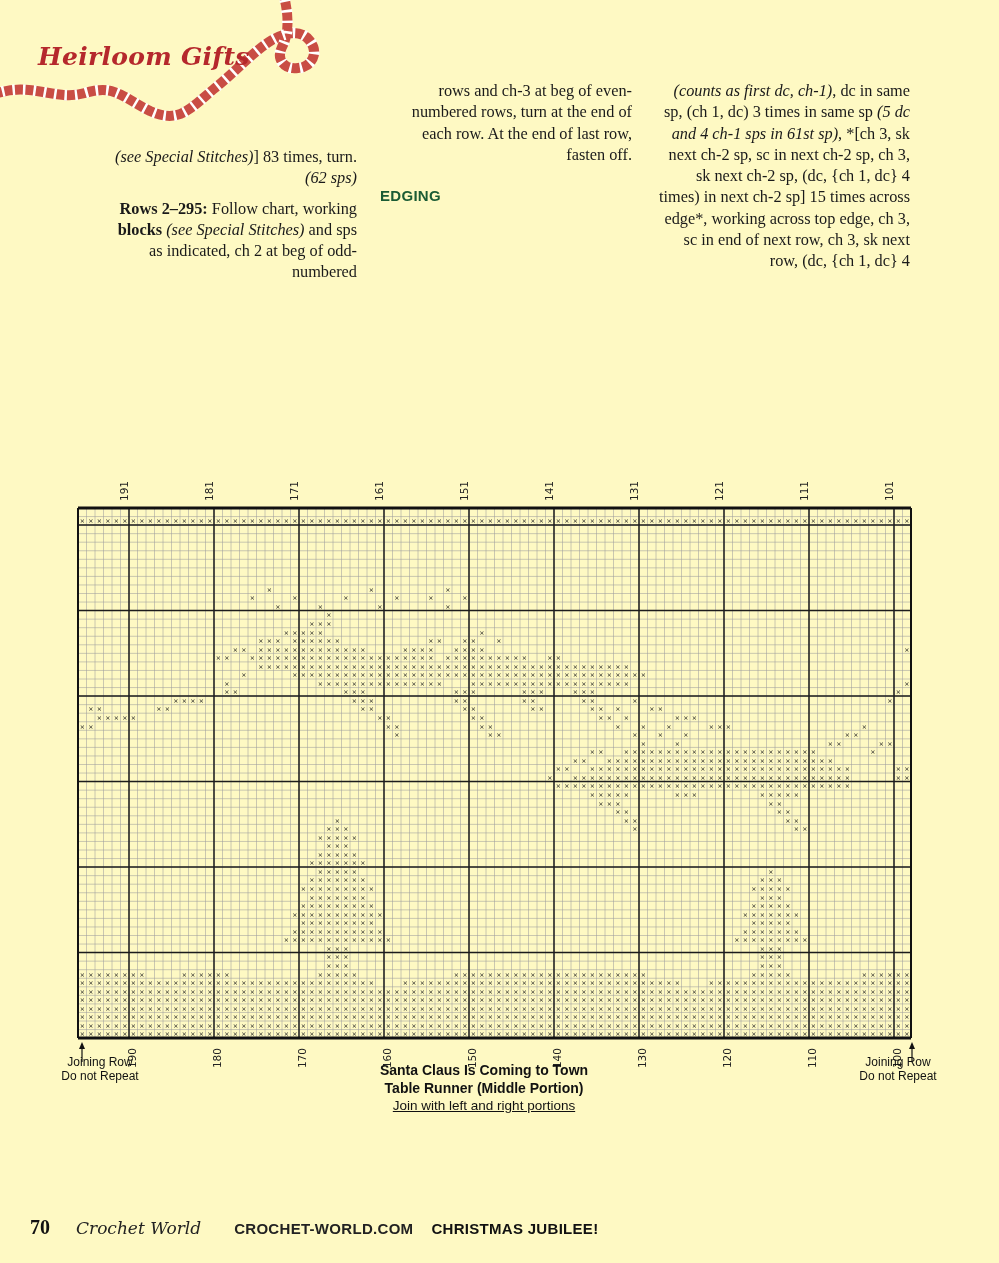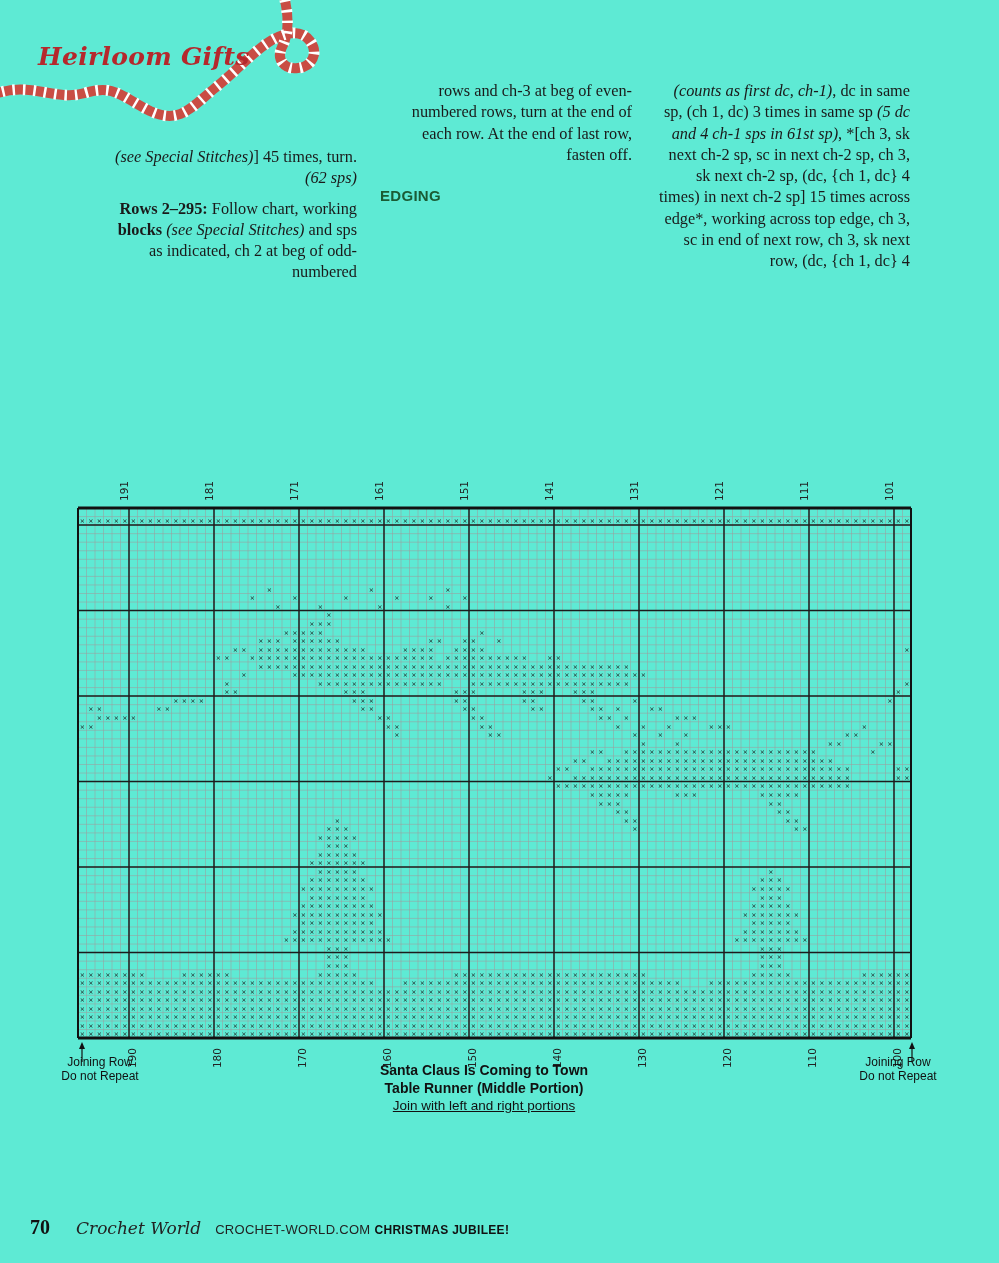--- a/index.html
+++ b/index.html
@@ -1,17 +1,17 @@
 <!DOCTYPE html>
 <html><head>
 <meta charset="utf-8">
 <style>
   html,body{margin:0;padding:0;background:#f2f2f2;}
   .page{
-    position:relative;width:999px;height:1263px;background:#5eead4;
+    position:relative;width:999px;height:1263px;background:#fef9c3;
     margin:0 auto;overflow:hidden;outline:1px solid #e0e0e0;
     font-family:"Liberation Serif", serif;color:#1a1a1a;
   }
   .rope-svg{position:absolute;left:0;top:0;width:360px;height:140px;}
   .section-title{
     position:absolute;left:38px;top:42px;
     font-family:"DejaVu Serif", serif;font-style:italic;font-weight:bold;
     font-size:25px;color:#b5282c;letter-spacing:.3px;
   }
   .col{position:absolute;font-size:16.3px;line-height:21.3px;text-align:left;}
@@ -32,22 +32,22 @@
   .join-note.right{left:848px;top:1056px;width:100px;}
   .chart-caption{
     position:absolute;left:284px;top:1062px;width:400px;text-align:center;
     font-family:"Liberation Sans", sans-serif;color:#111;
   }
   .chart-caption .b{font-weight:bold;font-size:14px;line-height:17.5px;}
   .chart-caption .r{font-weight:normal;font-size:13.5px;line-height:17.5px;text-decoration:underline;}
   .footer{position:absolute;left:30px;top:1216px;width:940px;white-space:nowrap;}
   .footer .pagenum{font-family:"Liberation Serif", serif;font-weight:bold;font-size:20px;color:#111;}
   .footer .mag{font-family:"DejaVu Serif", serif;font-style:italic;font-size:17px;color:#222;margin-left:22px;}
-  .footer .site{font-family:"Liberation Sans", sans-serif;font-size:13px;color:#222;margin-left:10px;letter-spacing:.3px;}
-  .footer .issue{font-family:"Liberation Sans", sans-serif;font-weight:bold;font-size:12px;color:#111;letter-spacing:.3px;}
+  .footer .site{font-family:"Liberation Sans", sans-serif;font-size:15px;color:#222;margin-left:29px;letter-spacing:.3px;font-weight:bold;}
+  .footer .issue{font-family:"Liberation Sans", sans-serif;font-weight:bold;font-size:15px;color:#111;margin-left:14px;letter-spacing:.3px;}
 </style>
 </head>
 <body>
 
 <div class="page">
 
   <svg class="rope-svg" viewBox="0 0 360 140">
     <path d="M -8 95
              C 30 80, 55 102, 85 93
              C 115 84, 122 97, 150 111
@@ -64,21 +64,21 @@
              C 240 68, 252 52, 272 40
              C 288 31, 302 30, 310 41
              C 319 53, 312 67, 298 68
              C 284 70, 276 59, 282 47
              C 288 36, 290 18, 283 -8" fill="none" stroke="#ffffff" stroke-width="11" stroke-dasharray="2.5 8" stroke-linecap="butt"></path>
   </svg>
 
   <div class="section-title">Heirloom Gifts</div>
 
   <div class="col col1">
-    <p><span style="font-style: italic;">(see Special Stitches)</span><span>] 45 times, turn. </span><span style="font-style: italic;">(62 sps)</span></p>
+    <p><span style="font-style: italic;">(see Special Stitches)</span><span>] 83 times, turn. </span><span style="font-style: italic;">(62 sps)</span></p>
     <p><span style="font-weight: bold;">Rows 2–295:</span><span> Follow chart, working </span><span style="font-weight: bold;">blocks</span><span> </span><span style="font-style: italic;">(see Special Stitches)</span><span> and sps as indicated, ch 2 at beg of odd-numbered</span></p>
   </div>
 
   <div class="col col2">
     <p><span>rows and ch-3 at beg of even-numbered rows, turn at the end of each row. At the end of last row, fasten off.</span></p>
     <div class="green-head">EDGING</div>
   </div>
 
   <div class="col col3">
     <p><span style="font-style: italic;">(counts as first dc, ch-1)</span><span>, dc in same sp, (ch 1, dc) 3 times in same sp </span><span style="font-style: italic;">(5 dc and 4 ch-1 sps in 61st sp)</span><span>, *[ch 3, sk next ch-2 sp, sc in next ch-2 sp, ch 3, sk next ch-2 sp, (dc, {ch 1, dc} 4 times) in next ch-2 sp] 15 times across edge*, working across top edge, ch 3, sc in end of next row, ch 3, sk next row, (dc, {ch 1, dc} 4</span></p>

